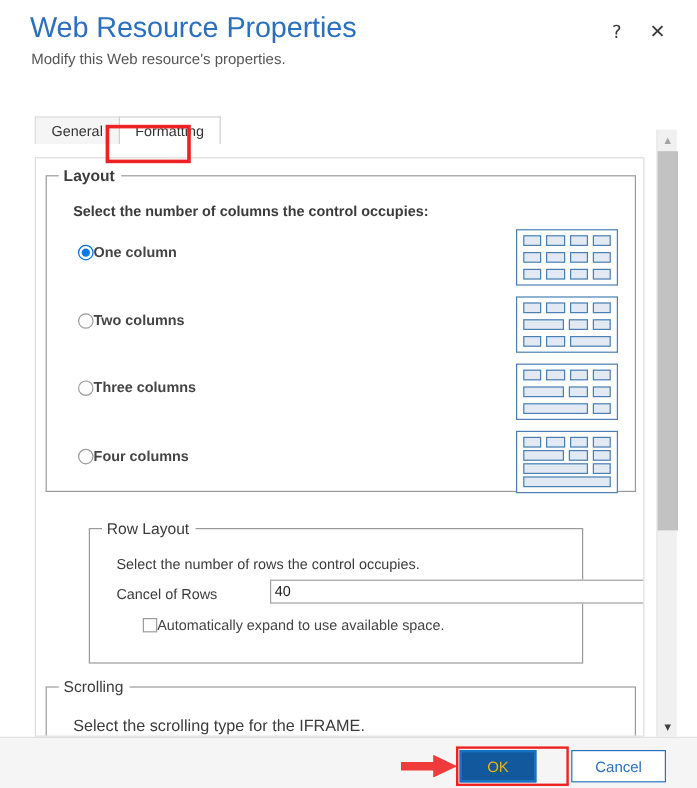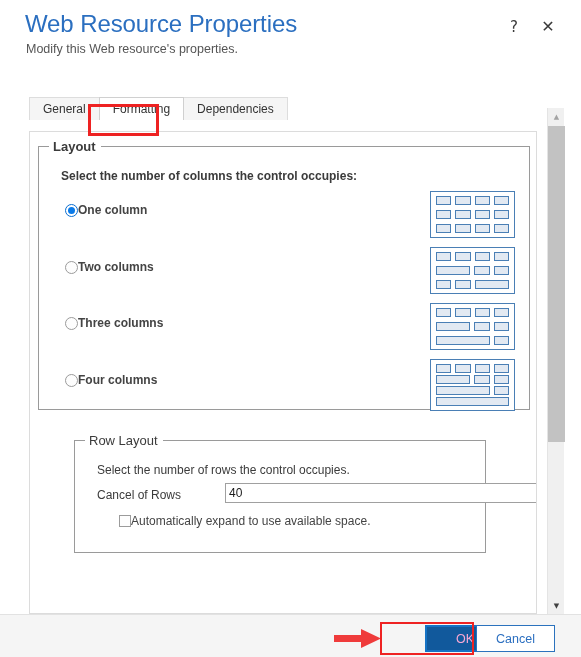--- a/index.html
+++ b/index.html
@@ -273,25 +273,24 @@
     height: 27px;
     font-size: 12.5px;
     display: flex;
     align-items: center;
     justify-content: center;
     cursor: pointer;
     font-family: "Liberation Sans", sans-serif;
   }
   .btn-ok {
     left: 383px; top: 625px;
-    width: 80px;
+    width: 64px;
     background: #11599c;
     border: 2px solid #1572c4;
-    color: #f9a8d4;
-    margin-left: 42px;
+    color: #eab308;
   }
   .btn-cancel {
     left: 476px; top: 625px;
     width: 79px;
     background: #ffffff;
     border: 1px solid #2b72bd;
     color: #2b6fc0;
   }
   .ok-highlight {
     position: absolute;
@@ -320,21 +319,20 @@
     <div class="page-subtitle">Modify this Web resource's properties.</div>
     <div class="header-icons">
       <div class="hdr-icon help">?</div>
       <div class="hdr-icon close">✕</div>
     </div>
   </div>
 
   <div class="tabstrip">
     <div class="tab">General</div>
     <div class="tab active">Formatting</div>
-    <div class="tab">Dependencies</div>
   </div>
   <div class="tab-highlight"></div>
 
   <div class="panel">
 
     <div class="group" id="group-layout">
       <div class="group-legend">Layout</div>
       <div class="group-desc layout-desc">Select the number of columns the control occupies:</div>
 
       <div class="radio-row" style="top:56px;">
@@ -437,20 +435,24 @@
       <div class="group-legend">Row Layout</div>
       <div class="group-desc rows-desc">Select the number of rows the control occupies.</div>
       <div class="rows-label">Cancel of Rows</div>
       <input class="rows-input" type="text" value="40" style="">
       <div class="check-row">
         <span class="checkbox"></span>
         <span class="check-label">Automatically expand to use available space.</span>
       </div>
     </div>
 
+    <div class="group" id="group-scroll">
+      <div class="group-legend">Scrolling</div>
+      <div class="group-desc scroll-desc">Select the scrolling type for the IFRAME.</div>
+    </div>
 
   </div>
 
   <div class="scrollbar">
     <div class="sb-arrow up">▲</div>
     <div class="sb-thumb"></div>
     <div class="sb-arrow down">▼</div>
   </div>
 
   <div class="footer"></div>

